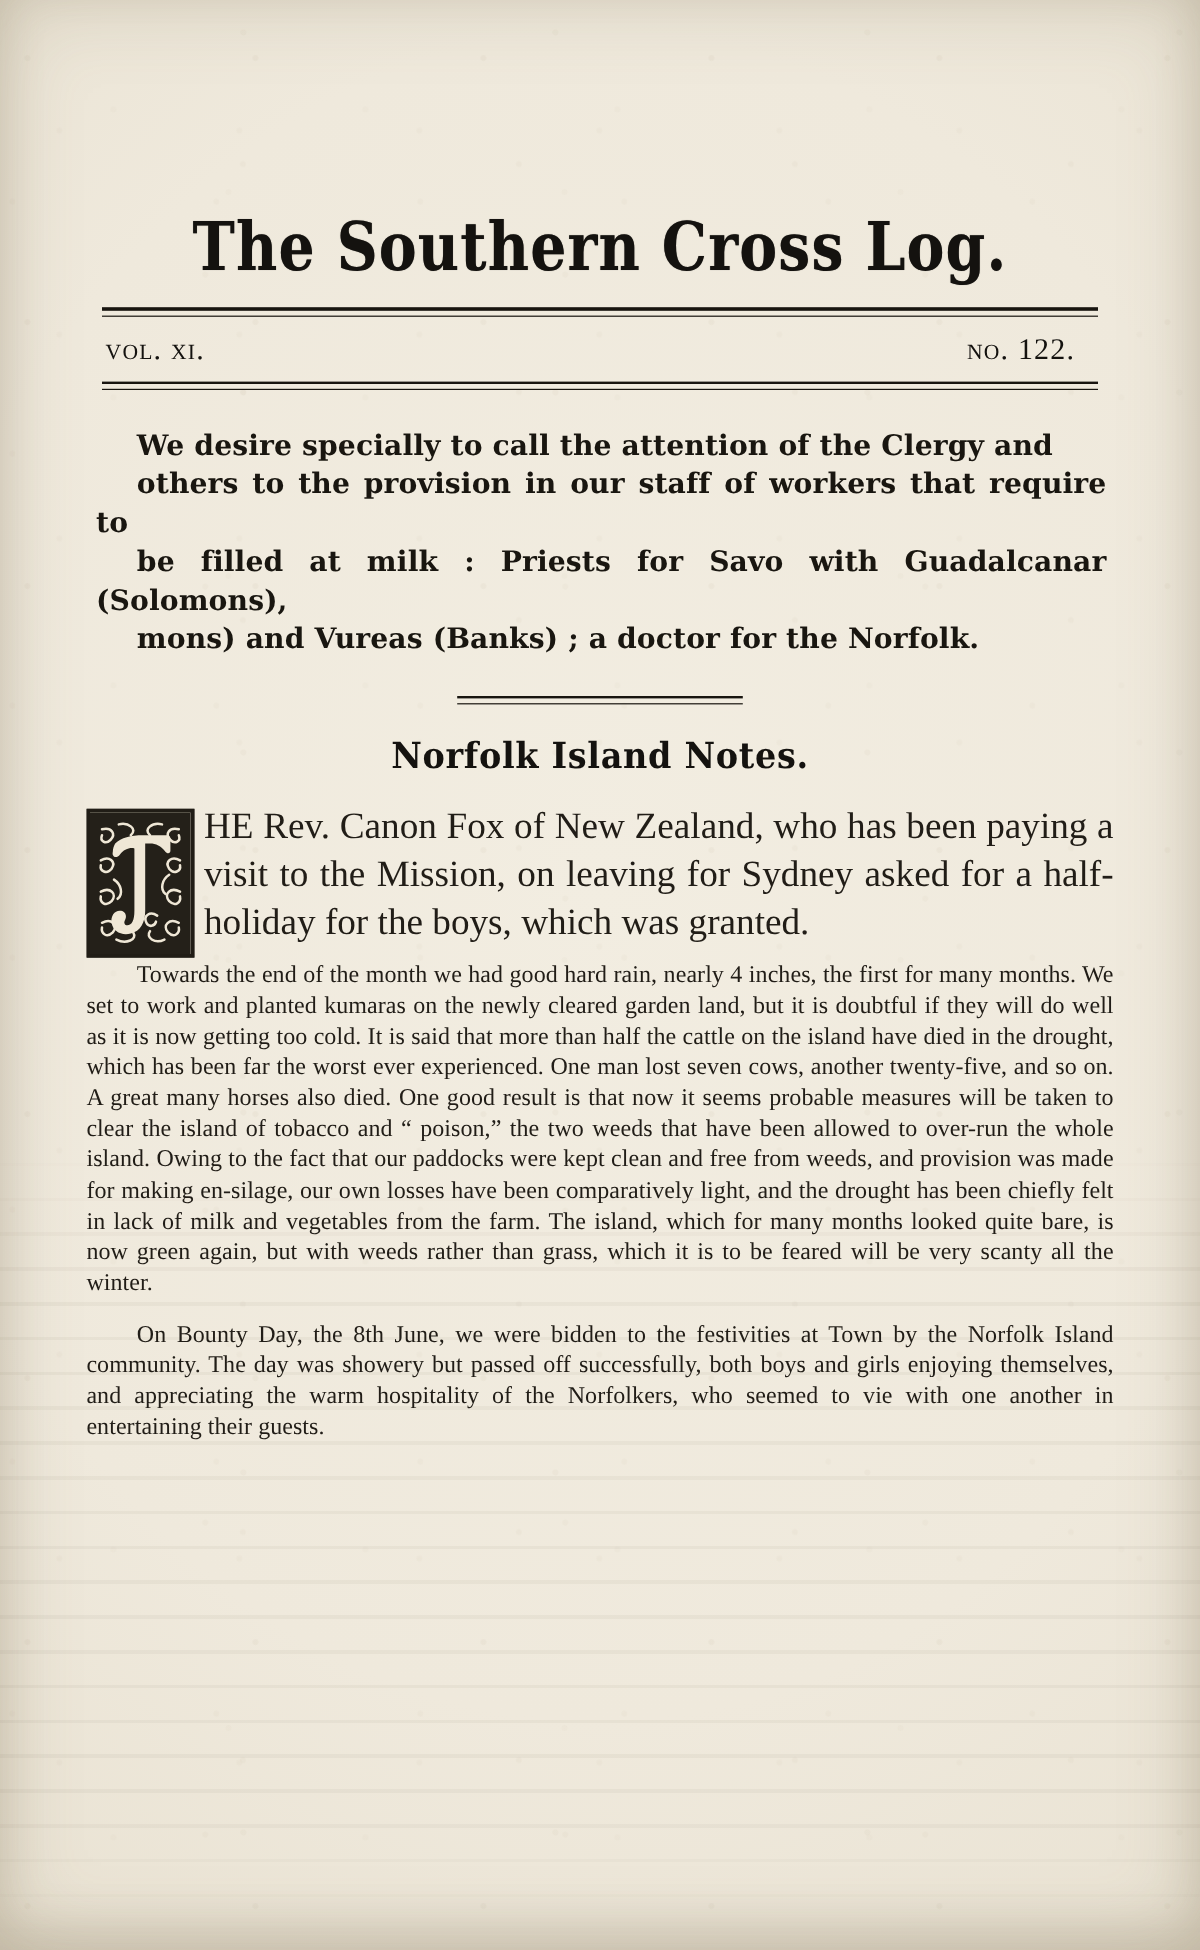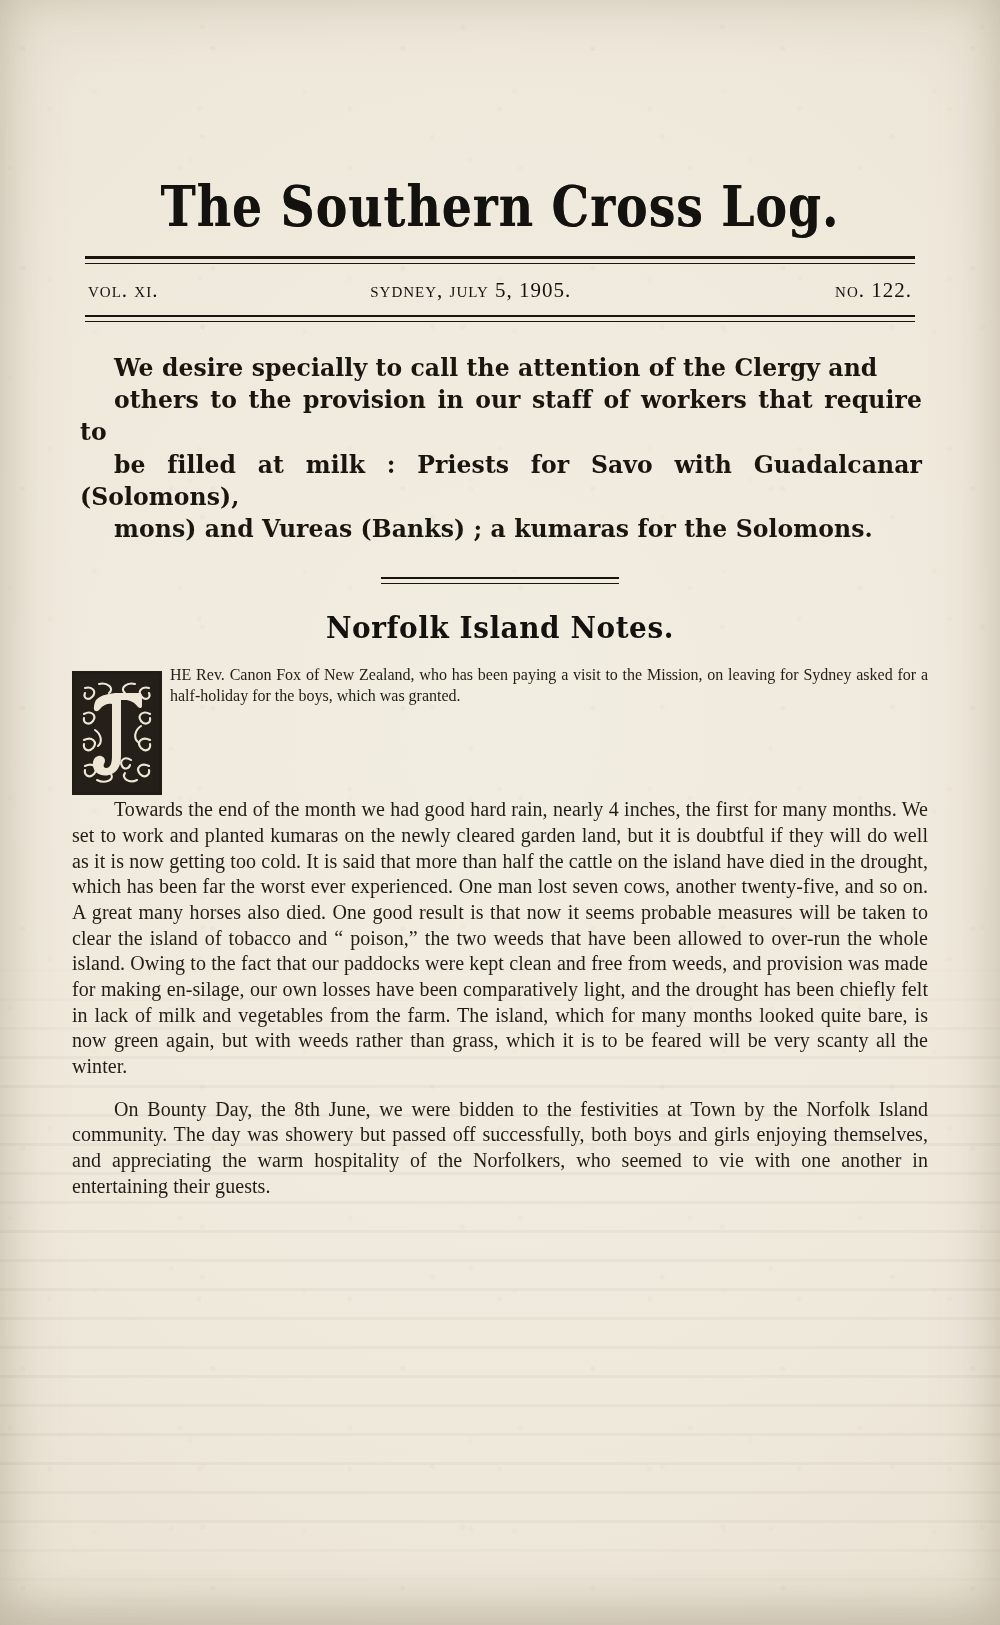--- a/index.html
+++ b/index.html
@@ -84,22 +84,22 @@
   }
   .rule-double::after {
     content: "";
     display: block;
     border-top: 1.6px solid #18150f;
   }
   .issue-line {
     display: flex;
     align-items: baseline;
     justify-content: space-between;
-    margin: 14px 16px 0 16px;
-    font-size: 21px;
+    margin: 14px 32px 0 16px;
+    font-size: 25px;
     letter-spacing: .4px;
     color: #14120f;
   }
   .smallcaps {
     text-transform: lowercase;
     font-variant: small-caps;
     letter-spacing: 1px;
   }
   .issue-date { transform: translateX(-26px); }
   .rule-double-2 {
@@ -177,21 +177,21 @@
     margin: 6px 8px 2px 0;
     position: relative;
     background: #242019;
     border: 3px solid #211d16;
     box-shadow: inset 0 0 0 2px #efe9dc, inset 0 0 0 5px #242019;
     overflow: hidden;
   }
   .dropcap svg { display: block; width: 100%; height: 100%; }
 
   .first-para {
-    font-size: 16px;
+    font-size: 31px;
     line-height: 1.285;
     text-align: justify;
     text-align-last: left;
     color: #211d17;
     margin: 0;
   }
   .para-float { overflow: hidden; }
 </style>
 </head>
 <body>
@@ -202,32 +202,31 @@
 
   <div class="content">
 
     <div class="masthead">
       <div class="masthead-title">The Southern Cross Log.</div>
 
       <div class="rule-double"></div>
 
       <div class="issue-line">
         <span class="smallcaps">Vol. XI.</span>
-        <span class="smallcaps issue-date">Sydney, July 5, 1905.</span>
         <span class="smallcaps">No. 122.</span>
       </div>
 
       <div class="rule-double-2"></div>
     </div>
 
     <div class="notice">
       <span class="line">We desire specially to call the attention of the Clergy and</span>
       <span class="line">others to the provision in our staff of workers that require to</span>
       <span class="line">be filled at milk : Priests for Savo with Guadalcanar (Solomons),</span>
-      <span class="line">mons) and Vureas (Banks) ;  a kumaras for the Solomons.</span>
+      <span class="line">mons) and Vureas (Banks) ;  a doctor for the Norfolk.</span>
     </div>
 
     <div class="section-divider"></div>
 
     <div class="section-heading">Norfolk Island Notes.</div>
 
     <div class="body-area">
 
       <div class="para-float">
         <div class="dropcap">

